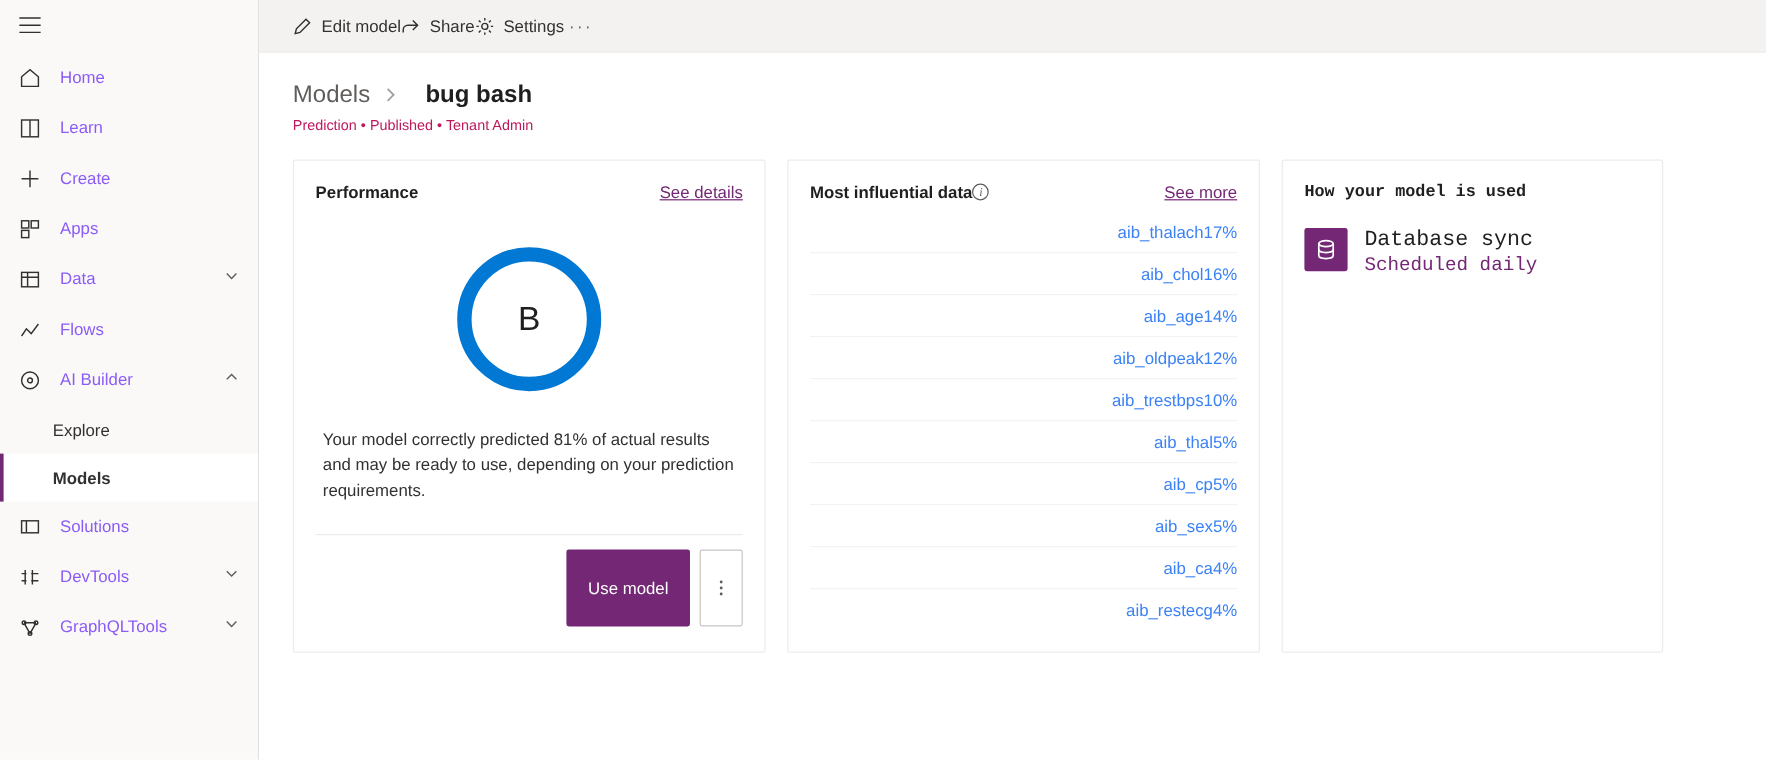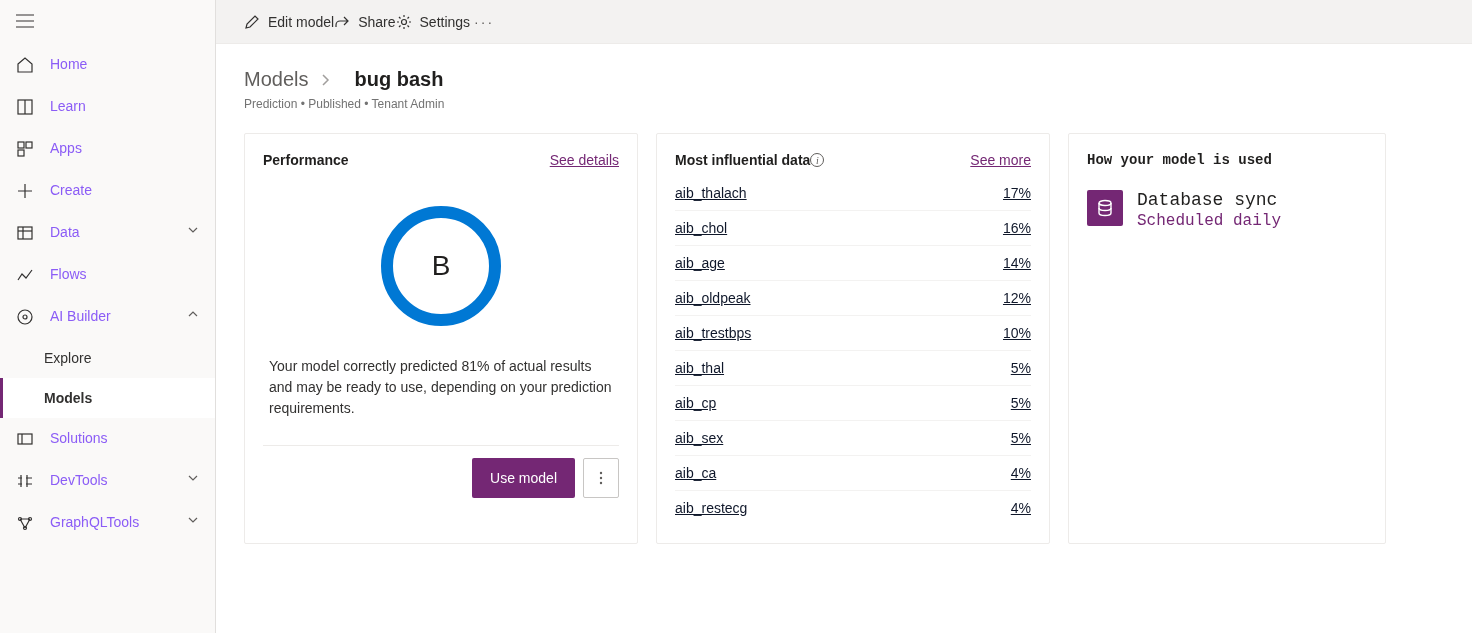--- a/index.html
+++ b/index.html
@@ -102,21 +102,21 @@
     align-items:center;
     gap: 12px;
     font-size: 20px;
   }
   .breadcrumb .bc-link { color:#605e5c; cursor:pointer; }
   .breadcrumb .bc-sep { color:#a19f9d; }
   .breadcrumb .bc-current { font-weight:600; color:#201f1e;margin-left:12px; }
   .meta {
     margin-top: 6px;
     font-size: 12px;
-    color:#737373;
+    color:#be185d;
   }
   .cards {
     margin-top: 22px;
     display:flex;
     gap: 18px;
     align-items:stretch;
   }
   .card {
     border: 1px solid #edebe9;
     border-radius: 2px;
@@ -164,21 +164,21 @@
     border-top:1px solid #edebe9;
     padding-top: 12px;
     display:flex;
     justify-content:flex-end;
     gap:8px;
   }
   .btn-primary {
     background:#742774;
     color:#fff;
     border:none;
-    padding: 12px 18px;
+    padding: 24px 18px;
     font-size:14px;
     cursor:pointer;
     border-radius:2px;
   }
   .btn-menu {
     border:1px solid #c8c6c4;
     background:#fff;
     width:36px;
     display:flex;
     align-items:center;
@@ -189,26 +189,25 @@
   .infl-title-wrap { display:flex; align-items:center; gap:0;}
   .info-icon {
     width:14px; height:14px; border:1px solid #605e5c; border-radius:50%;
     display:flex; align-items:center; justify-content:center; font-size:10px; color:#605e5c;
     font-style: italic;
     font-family: serif;
   }
   .infl-list { display:flex; flex-direction:column; }
   .infl-row {
     display:flex;
-    justify-content:space-between;
+    justify-content:flex-end;
     padding: 9px 0;
     border-bottom:1px solid #f3f2f1;
     font-size:14px;
-    color:#0f172a;
-    text-decoration:underline;
+    color:#3b82f6;
   }
   .infl-row:last-child { border-bottom:none; }
   .usage-item {
     display:flex;
     gap:14px;
     margin-top: 14px;
   }
   .usage-icon {
     width:36px;height:36px;background:#742774;border-radius:2px;
     display:flex;align-items:center;justify-content:center;color:#fff;
@@ -240,36 +239,36 @@
       <svg width="18" height="18" viewBox="0 0 18 18" fill="none" stroke="#323130" stroke-width="1.2">
           <rect x="2" y="2" width="14" height="14"></rect>
           <line x1="9" y1="2" x2="9" y2="16"></line>
         </svg>
     </span>
     <span>Learn</span>
   </div>
 
   <div class="nav-item">
     <span class="icon">
+      <svg width="18" height="18" viewBox="0 0 18 18" stroke="#323130" stroke-width="1.2">
+          <path d="M9 2v14M2 9h14"></path>
+        </svg>
+    </span>
+    <span>Create</span>
+  </div>
+
+  <div class="nav-item">
+    <span class="icon">
       <svg width="18" height="18" viewBox="0 0 18 18" fill="none" stroke="#323130" stroke-width="1.2">
           <rect x="2" y="2" width="6" height="6"></rect>
           <rect x="10" y="2" width="6" height="6"></rect>
           <rect x="2" y="10" width="6" height="6"></rect>
         </svg>
     </span>
     <span>Apps</span>
-  </div>
-
-  <div class="nav-item">
-    <span class="icon">
-      <svg width="18" height="18" viewBox="0 0 18 18" stroke="#323130" stroke-width="1.2">
-          <path d="M9 2v14M2 9h14"></path>
-        </svg>
-    </span>
-    <span>Create</span>
   </div>
 
   <div class="nav-item">
     <span class="icon">
       <svg width="18" height="18" viewBox="0 0 18 18" fill="none" stroke="#323130" stroke-width="1.2">
           <rect x="2" y="3" width="14" height="12"></rect>
           <line x1="2" y1="7" x2="16" y2="7"></line>
           <line x1="7" y1="3" x2="7" y2="15"></line>
         </svg>
     </span>

